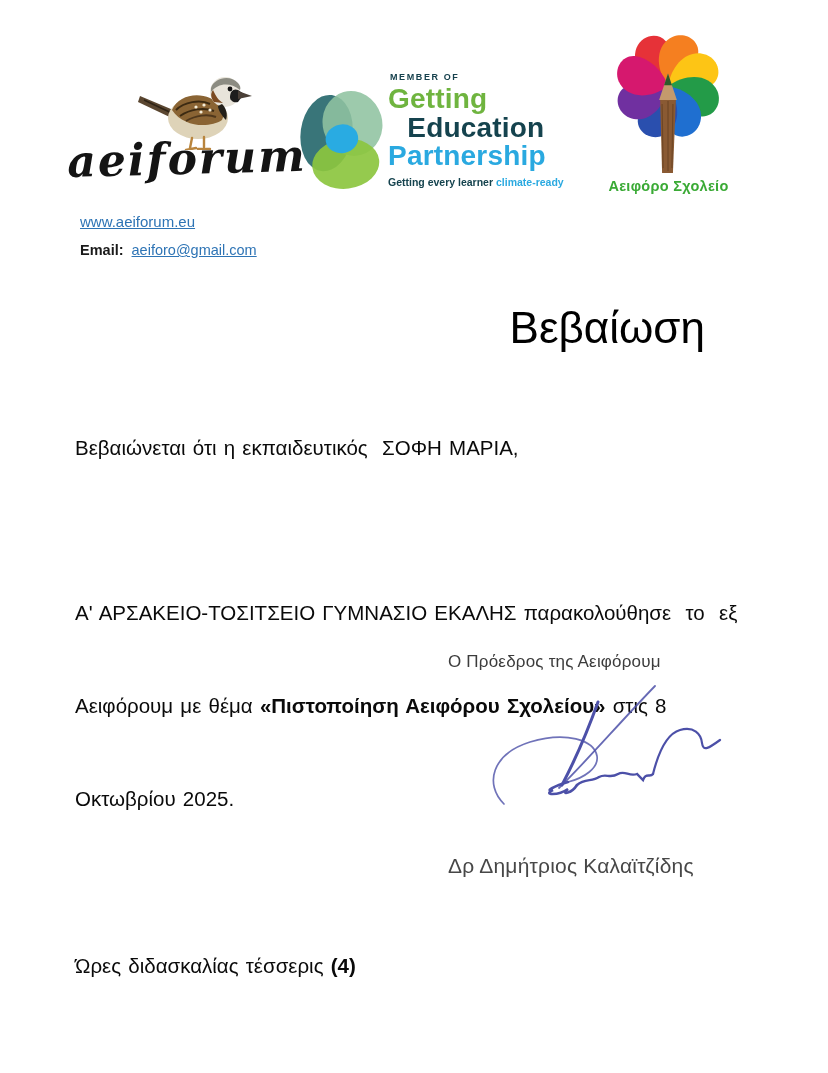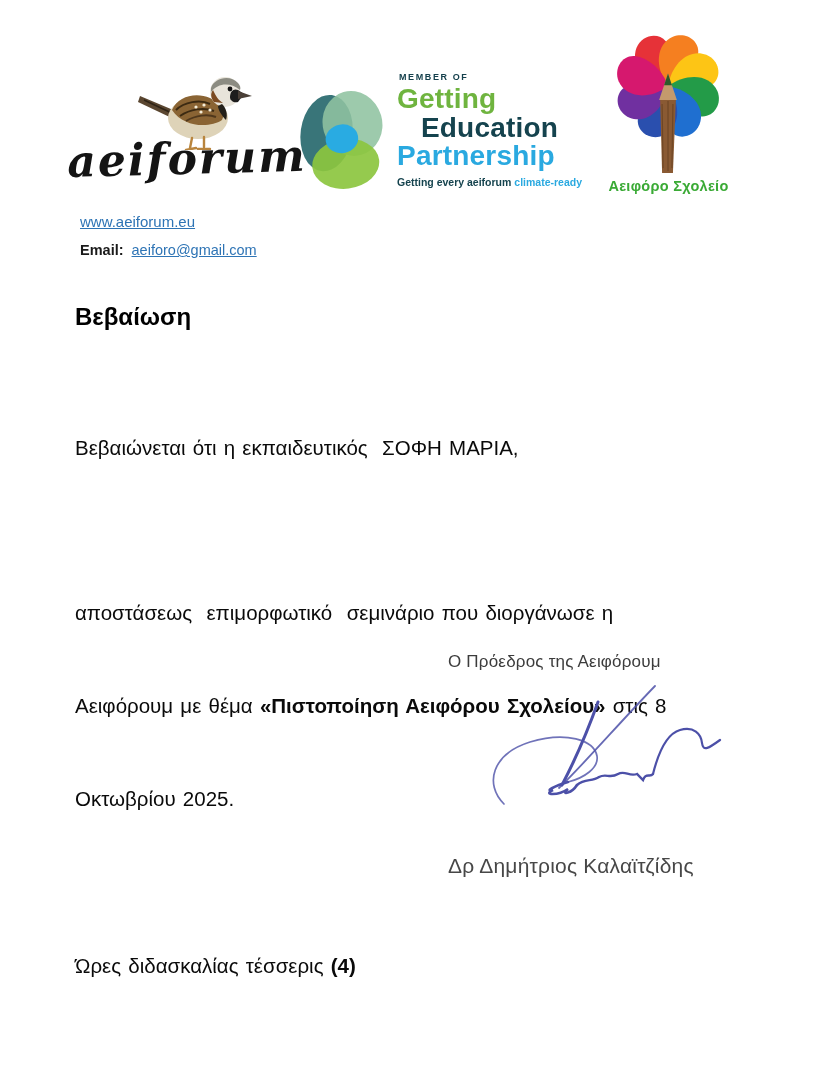--- a/index.html
+++ b/index.html
@@ -11,38 +11,38 @@
   .bird-svg{display:block;width:132px;height:84px;margin:0 0 -10px 58px;}
   .wordmark{font-family:"DejaVu Serif",serif;font-style:italic;font-weight:bold;
             font-size:44px;letter-spacing:2px;color:#141414;line-height:1;
             transform:rotate(-1.5deg);transform-origin:left bottom;}
 
   .links{position:absolute;left:80px;top:213px;font-size:15px;}
   .links a{color:#2e74b5;text-decoration:underline;}
   .email-row{margin-top:12px;font-size:14.5px;}
   .email-label{color:#1a1a1a;font-weight:bold;margin-right:4px;}
 
-  .logo-gep{position:absolute;left:292px;top:70px;display:flex;align-items:flex-start;gap:9px;}
+  .logo-gep{position:absolute;left:292px;top:70px;display:flex;align-items:flex-start;}
   .gep-blobs{width:96px;height:114px;margin-top:8px;}
   .gep-text{display:flex;flex-direction:column;}
   .gep-member{font-size:9px;font-weight:bold;letter-spacing:1.6px;color:#16414d;margin:2px 0 3px 2px;}
   .gep-word{font-size:28px;font-weight:bold;line-height:1.02;letter-spacing:.2px;}
   .gep-word.w1{color:#6fb43f;}
   .gep-word.w2{color:#15434e;text-align:center;}
   .gep-word.w3{color:#2aa9e0;}
   .gep-tagline{font-size:10.5px;font-weight:bold;margin-top:5px;color:#15434e;}
   .gep-tagline .hl{color:#2aa9e0;}
 
   .logo-school{position:absolute;left:596px;top:30px;width:145px;text-align:center;}
   .pinwheel-svg{width:145px;height:148px;display:block;}
   .school-label{font-size:14.5px;font-weight:bold;color:#3aaa35;margin-top:0;letter-spacing:.3px;}
 
   
-  .doc-title{position:absolute;top:303px;left:75px;width:630px;text-align:left;
-             font-size:24px;font-weight:bold;color:#000;}
+  .doc-title{position:absolute;top:303px;left:75px;width:630px;text-align:right;
+             font-size:44px;font-weight:normal;color:#000;}
   .body-text{position:absolute;top:370px;left:75px;width:700px;font-size:20.5px;
              line-height:31px;white-space:pre-wrap;word-spacing:1.5px;color:#0a0a0a;}
   .body-text p{margin:0 0 10px 0;}
   .body-text .ln{display:block;}
   .b{font-weight:bold;}
 
   
   .sig-block{position:absolute;top:652px;left:448px;width:310px;}
   .sig-role{font-size:17px;color:#3c3c3c;letter-spacing:.2px;}
   .sig-svg{display:block;width:248px;height:132px;margin:10px 0 0 32px;}
@@ -98,21 +98,21 @@
       <ellipse cx="36" cy="56" rx="27" ry="40" transform="rotate(8 36 56)" opacity="0.95" fill="#2e6e72"></ellipse>
       <ellipse cx="63" cy="46" rx="31" ry="34" transform="rotate(-16 63 46)" opacity="0.88" fill="#8fc3a0"></ellipse>
       <ellipse cx="56" cy="88" rx="35" ry="26" transform="rotate(-7 56 88)" opacity="0.92" fill="#8cc63f"></ellipse>
       <ellipse cx="52" cy="62" rx="17" ry="15" transform="rotate(-10 52 62)" fill="#29abe2"></ellipse>
     </svg>
     <div class="gep-text">
       <div class="gep-member">MEMBER OF</div>
       <div class="gep-word w1">Getting</div>
       <div class="gep-word w2">Education</div>
       <div class="gep-word w3">Partnership</div>
-      <div class="gep-tagline"><span>Getting every aeiforum </span><span class="hl">climate-ready</span></div>
+      <div class="gep-tagline"><span>Getting every learner </span><span class="hl">climate-ready</span></div>
     </div>
   </div>
 
   <div class="logo-school">
     <svg class="pinwheel-svg" viewBox="0 0 145 150">
       <g transform="translate(72,57)">
         <g transform="rotate(-22)">
             <path d="M0,0 C-20,-12 -28,-34 -15,-48 C-5,-58 11,-55 15,-43 C19,-30 13,-11 0,0 Z" fill="#e63238"></path>
           </g>
         <g transform="rotate(23)">
@@ -144,21 +144,21 @@
       <polygon points="68,56 76,56 72,44" fill="#2d5b2a"></polygon>
     </svg>
     <div class="school-label">Αειφόρο Σχολείο</div>
   </div>
 
   <div class="doc-title">Βεβαίωση</div>
 
   <div class="body-text">
     <p><span>Βεβαιώνεται ότι η εκπαιδευτικός  ΣΟΦΗ ΜΑΡΙΑ,</span></p>
     <p style="margin-bottom:12px;">
-      <span class="ln">αποστάσεως  επιμορφωτικό  σεμινάριο που διοργάνωσε η</span>
+      <span class="ln">Α' ΑΡΣΑΚΕΙΟ-ΤΟΣΙΤΣΕΙΟ ΓΥΜΝΑΣΙΟ ΕΚΑΛΗΣ παρακολούθησε  το  εξ</span>
       <span class="ln"><span>Αειφόρουμ με θέμα </span><span class="b">«Πιστοποίηση Αειφόρου Σχολείου»</span><span> στις 8</span></span>
       <span class="ln">Οκτωβρίου 2025.</span>
     </p>
     <p><span>Ώρες διδασκαλίας τέσσερις </span><span class="b">(4)</span></p>
   </div>
 
   <div class="sig-block">
     <div class="sig-role">Ο Πρόεδρος της Αειφόρουμ</div>
     <svg class="sig-svg" viewBox="0 0 248 132">
 

